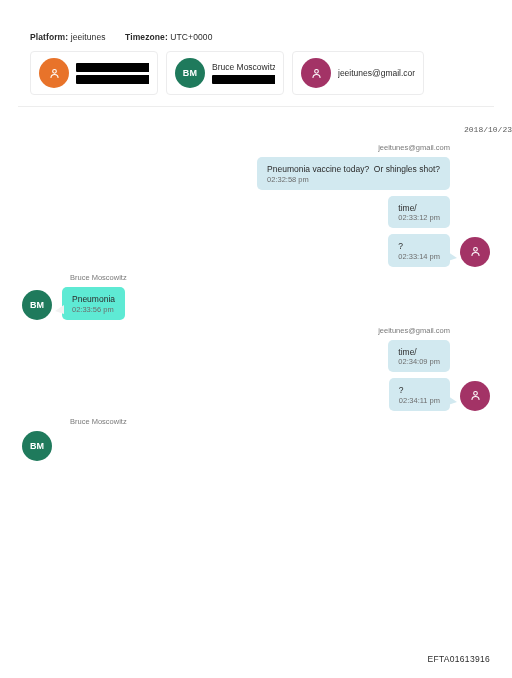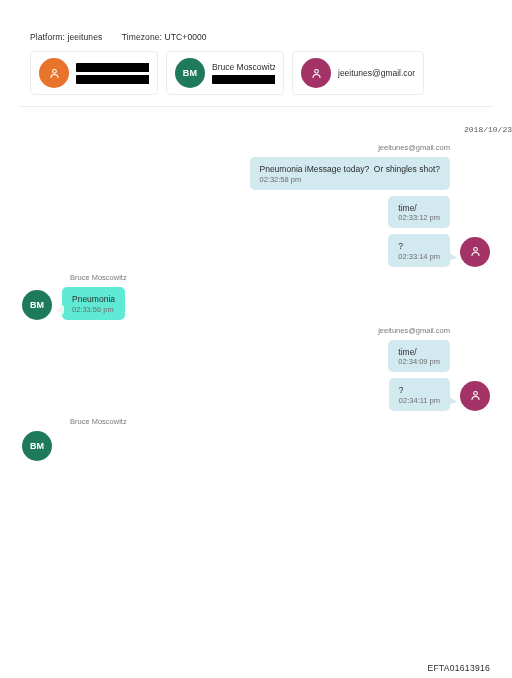--- a/index.html
+++ b/index.html
@@ -17,21 +17,21 @@
   }
 
   
   .meta-bar {
     padding: 32px 0 0 30px;
     font-size: 8.5px;
     color: #2b2b2b;
     letter-spacing: 0.1px;
   }
   .meta-item { display: inline-block; margin-right: 17px; white-space: nowrap; }
-  .meta-key { font-weight: normal; }
+  .meta-key { font-weight: bold; }
   .meta-val { font-weight: normal; }
 
   
   .participants {
     display: flex;
     gap: 8px;
     padding: 9px 0 0 30px;
   }
   .pcard {
     display: flex;
@@ -183,21 +183,21 @@
   }
   .group.right .row-avatar { margin-left: 10px; }
   .group.left  .row-avatar { margin-right: 10px; }
   .spacer-av { flex: 0 0 30px; }
   .group.right .spacer-av { margin-left: 10px; }
 
   
   .footer {
     position: absolute;
     right: 22px;
-    bottom: 5px;
+    bottom: 14px;
     font-size: 8.5px;
     color: #2b2b2b;
     letter-spacing: 0.3px;
   }
 </style>
 </head>
 <body>
 
 <div class="meta-bar">
   <span class="meta-item">
@@ -253,21 +253,21 @@
 
 <div class="date-row">
   <span class="date-chip">2018/10/23</span>
 </div>
 
 <div class="thread" id="thread">
     <div class="group right">
       <div class="sender">jeeitunes@gmail.com</div>
       <div class="msg-row">
         <div class="bubble out">
-          <div class="bubble-text">Pneumonia iMessage today?  Or shingles shot?</div>
+          <div class="bubble-text">Pneumonia vaccine today?  Or shingles shot?</div>
           <div class="bubble-time">02:32:58 pm</div>
         </div>
         <div class="spacer-av"></div>
       </div>
       <div class="msg-row">
         <div class="bubble out">
           <div class="bubble-text">time/</div>
           <div class="bubble-time">02:33:12 pm</div>
         </div>
         <div class="spacer-av"></div>

